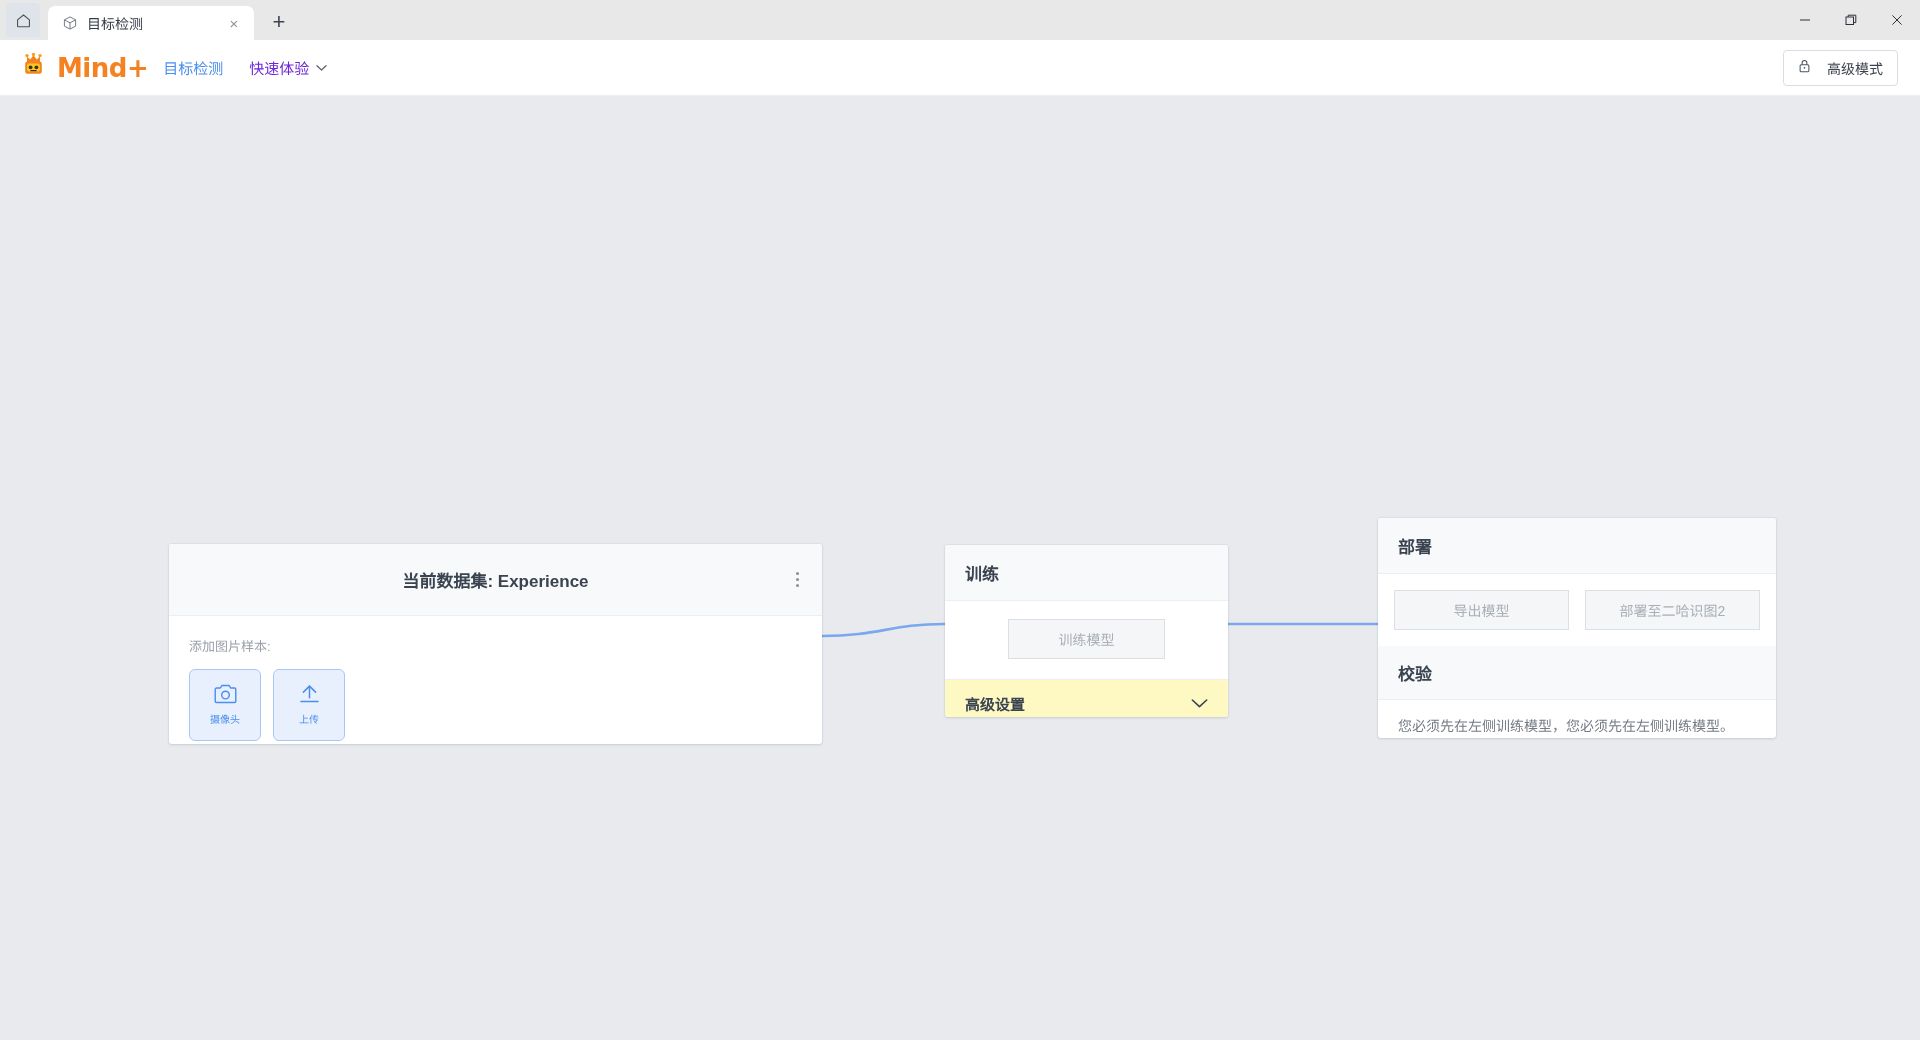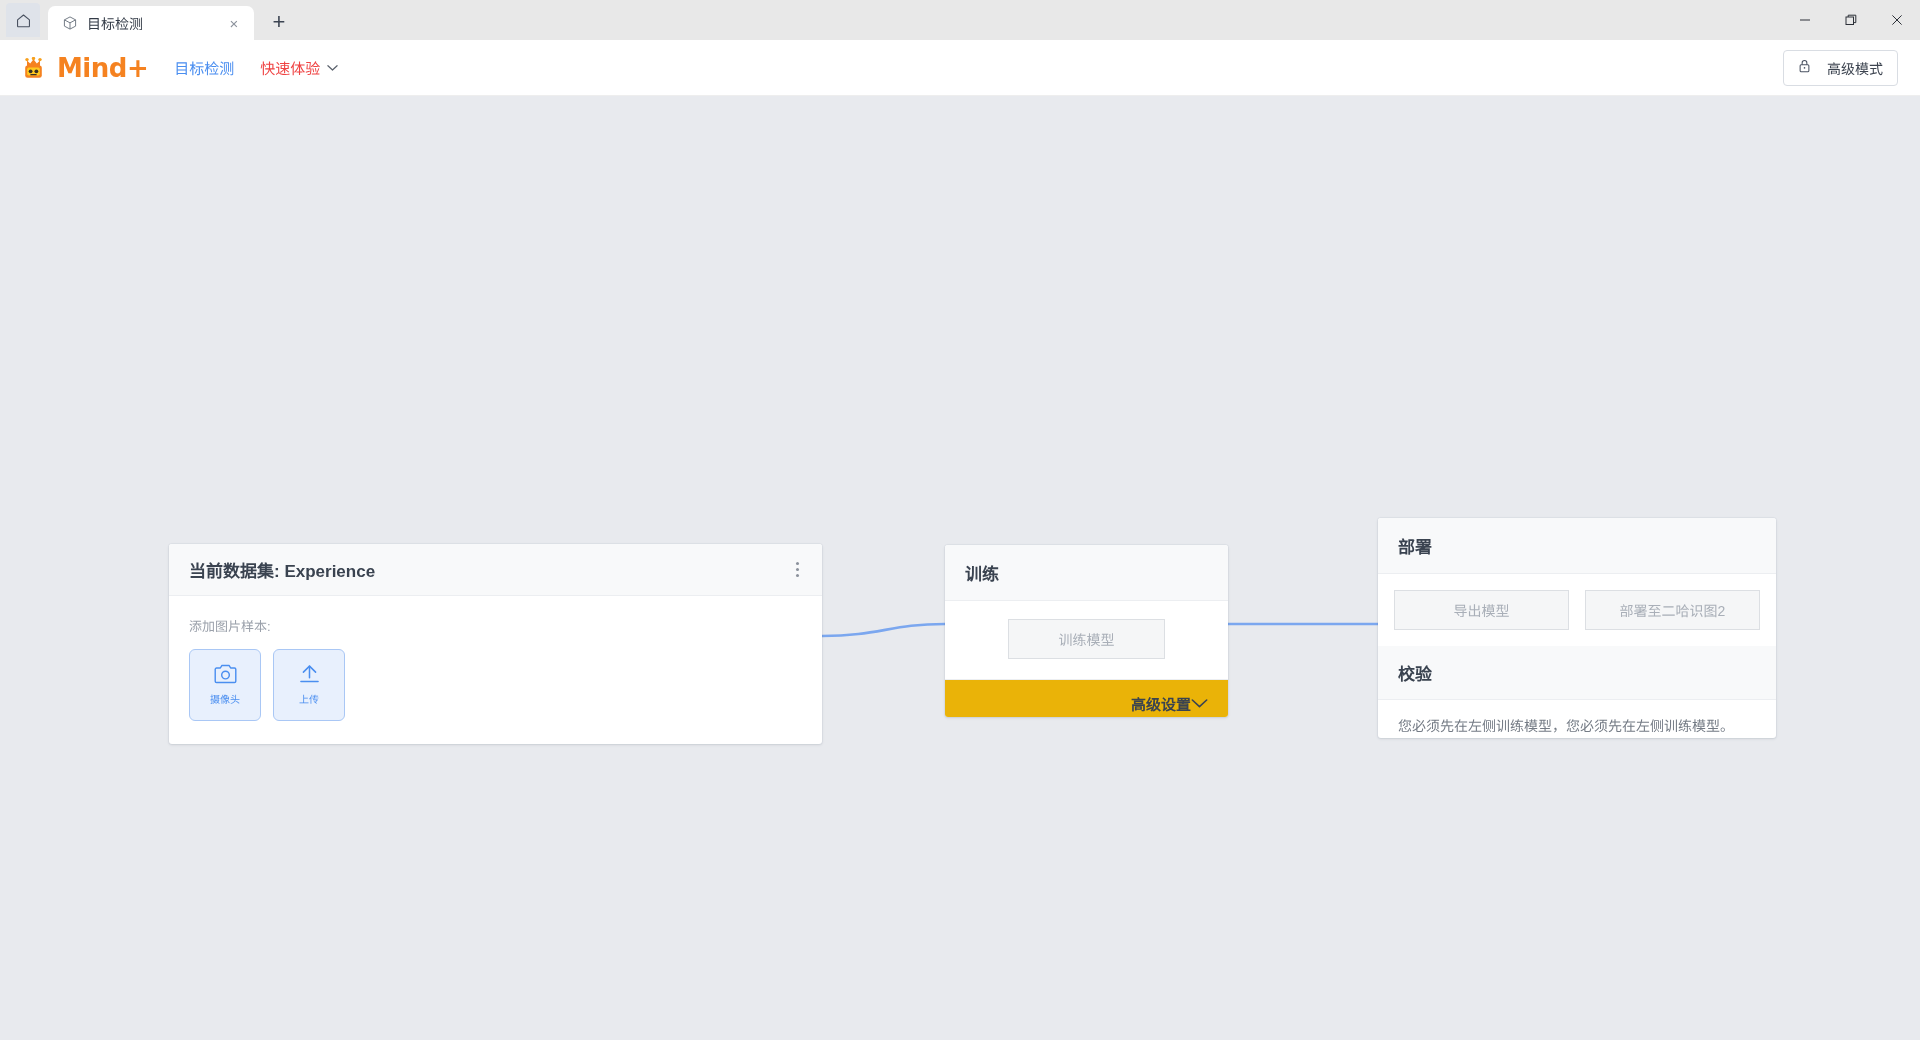--- a/index.html
+++ b/index.html
@@ -91,36 +91,36 @@
     position: relative;
     height: 56px;
     background: #ffffff;
     display: flex;
     align-items: center;
     padding: 0 22px;
     border-bottom: 1px solid #eeeeee;
   }
   .logo {
     display: flex;
-    align-items: flex-end;
-    margin-right: 26px;
+    align-items: flex-start;
+    margin-right: 15px;
     cursor: pointer;
   }
   .logo-mark { margin-right: 5px; display: flex; align-items: center; }
   .logo-text {
     font-size: 26px;
     font-weight: bold;
     color: #f58220;
     letter-spacing: -0.5px;
     font-family: "DejaVu Sans", sans-serif;
   }
 
   .nav-item {
     font-size: 15px;
-    color: #ef4444;
+    color: #6d28d9;
     margin-right: 26px;
     cursor: pointer;
     display: flex;
     align-items: center;
     white-space: nowrap;
   }
   .nav-item.active { color: #4a8ef0; }
   .nav-caret { margin-left: 7px; display: flex; align-items: center; }
 
   .adv-mode-btn {
@@ -239,25 +239,25 @@
     align-items: center;
     justify-content: center;
     cursor: not-allowed;
     white-space: nowrap;
     font-family: "Liberation Sans", sans-serif;
   }
   .train-btn { width: 157px; }
 
   .section-row {
     border-top: 1px solid #eceef1;
-    background: #eab308;
+    background: #fef9c3;
     height: 48px;
     display: flex;
     align-items: center;
-    justify-content: flex-end;
+    justify-content: space-between;
     padding: 16px 20px;
     cursor: pointer;
   }
   .section-row-title {
     font-size: 15px;
     font-weight: bold;
     color: #3a4350;
   }
 
   
@@ -369,21 +369,21 @@
 </div>
 
 <div class="canvas">
 
   <svg class="connectors" width="1920" height="944">
     <path d="M822 540 C 880 540, 890 528, 945 528" stroke="#7ba7ef" stroke-width="2.6" fill="none"></path>
     <path d="M1228 528 L 1378 528" stroke="#7ba7ef" stroke-width="2.6" fill="none"></path>
   </svg>
 
   <div class="card" style="left:169px; top:448px; width:653px; height:200px;">
-    <div class="card-header" style="height:52px;">
+    <div class="card-header" style="height:72px;justify-content:center;">
       <span class="card-header-title">当前数据集: Experience</span>
       <span class="kebab">
         <i></i>
         <i></i>
         <i></i>
       </span>
     </div>
     <div class="card-body">
       <div class="field-label">添加图片样本:</div>
       <div class="sample-btns">

